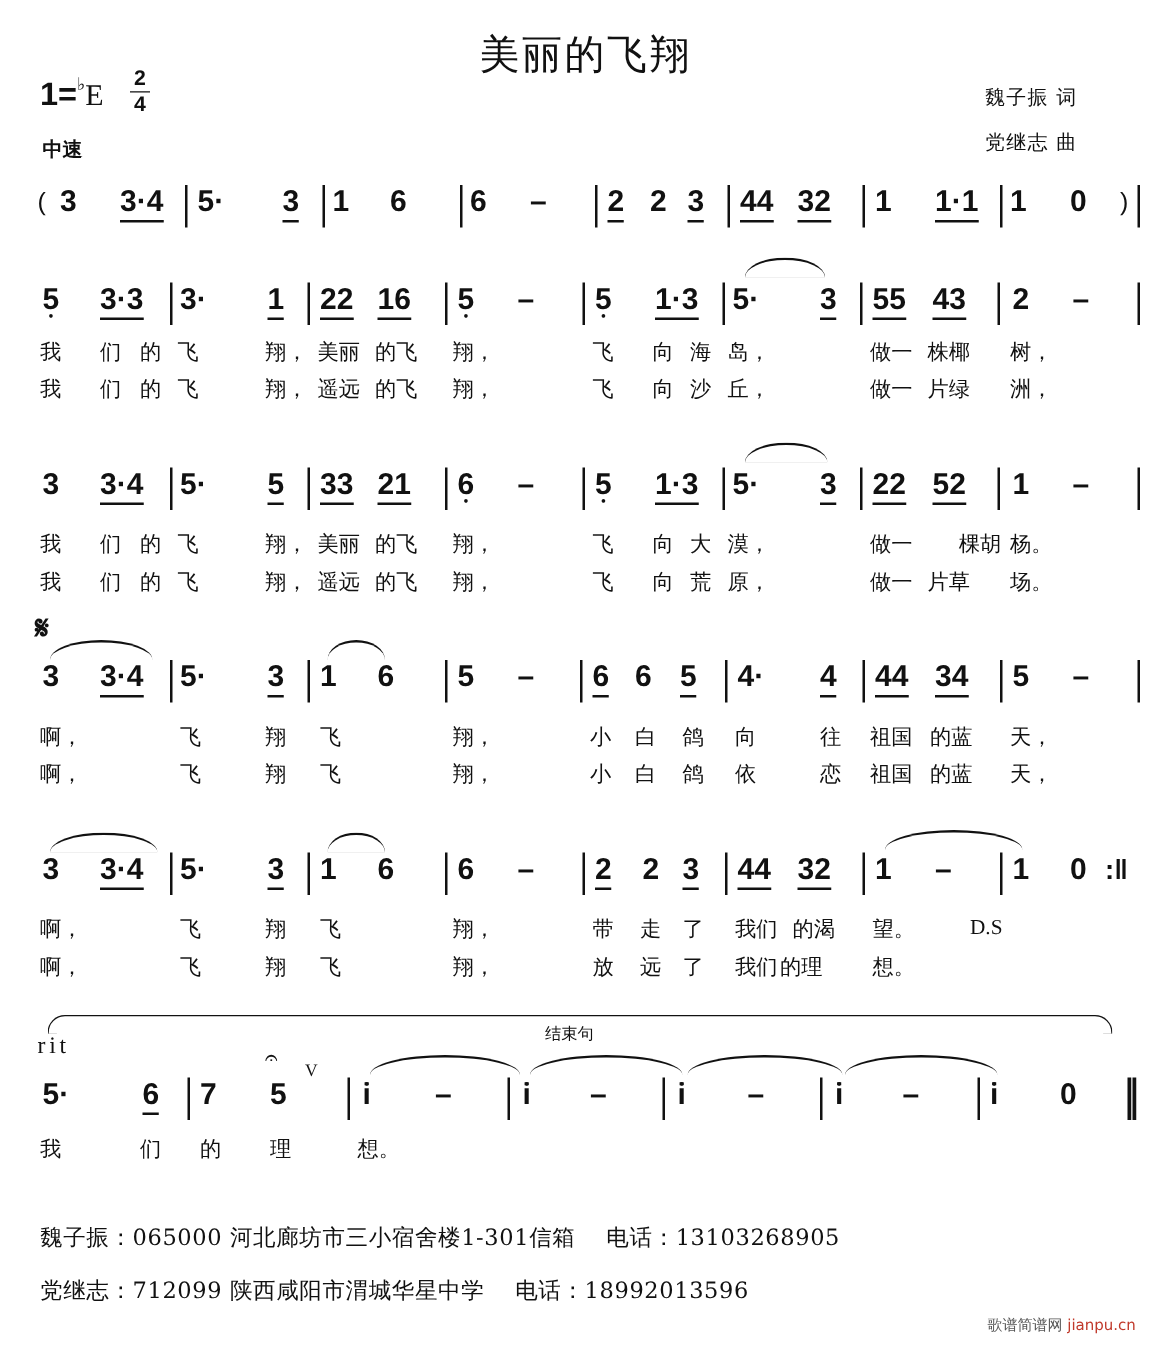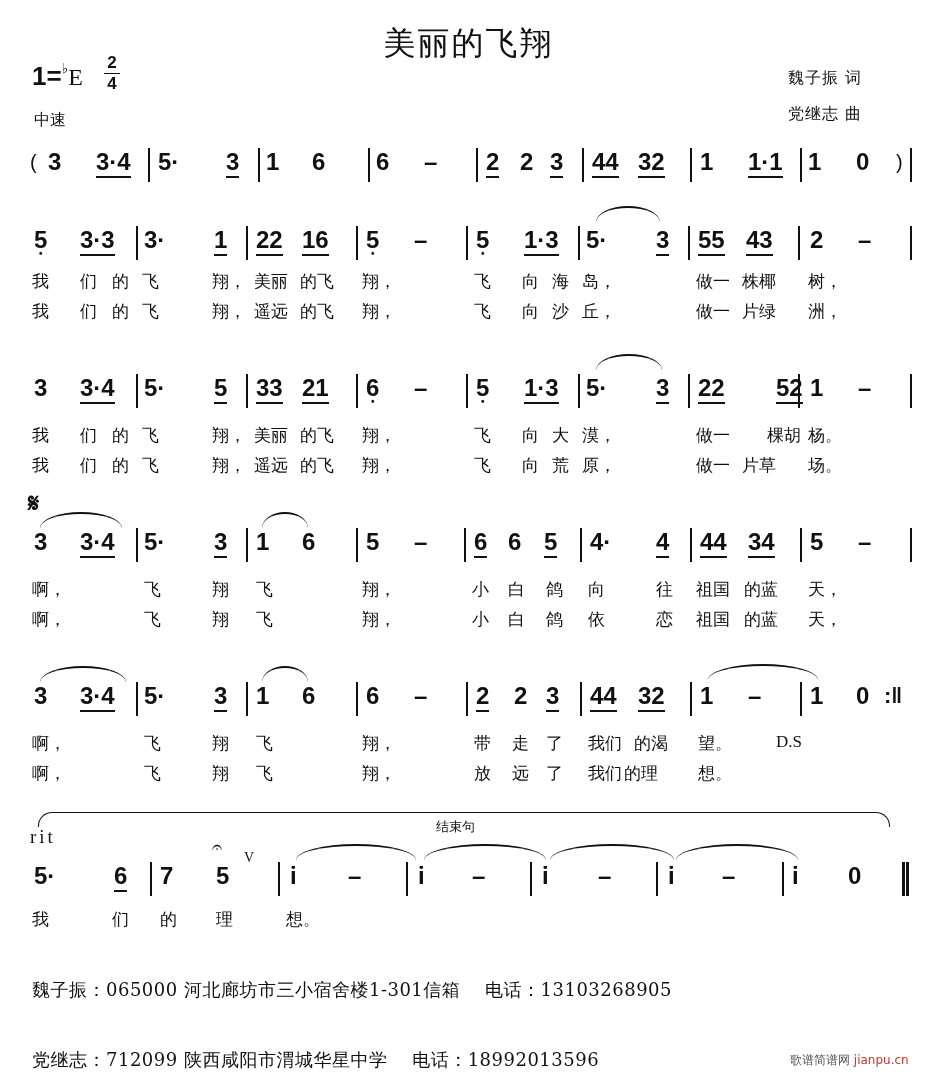--- a/index.html
+++ b/index.html
@@ -6,21 +6,21 @@
   body { width: 937px; height: 1081px; position: relative; overflow: hidden;
          font-family: "DejaVu Serif", serif; color: #111; }
   .abs { position: absolute; }
   .title { left: 0; width: 937px; top: 22px; text-align: center; font-size: 32px;
            font-family: "DejaVu Serif", serif; letter-spacing: 2px; }
   .key { left: 32px; top: 60px; font-family: "Liberation Sans", sans-serif; font-weight: bold; font-size: 26px; }
   .key .flat { font-size: 14px; vertical-align: 12px; font-weight: normal; font-family: "DejaVu Serif", serif; }
   .key .E { font-family: "Liberation Serif", serif; font-weight: normal; font-size: 24px; }
   .meter { left: 104px; top: 54px; width: 16px; text-align: center; font-family: "Liberation Sans", sans-serif; font-weight: bold; font-size: 17px; line-height: 18px; }
   .meter .line { border-top: 1.5px solid #111; margin: 1px 0; }
-  .tempo { left: 34px; top: 110px; font-size: 16px; }
+  .tempo { left: 34px; top: 110px; font-size: 16px; font-weight: bold; }
   .credit { left: 788px; font-size: 16px; letter-spacing: 1px; }
   .sys { left: 0; width: 937px; height: 40px; }
   .note { position: absolute; font-family: "Liberation Sans", sans-serif; font-weight: bold; font-size: 24px; line-height: 28px; text-align: center; }
   .ul1 { border-bottom: 2px solid #111; }
   .bar { position: absolute; width: 2px; background: #111; height: 34px; }
   .dbl { position: absolute; width: 7px; height: 34px; border-left: 3px solid #111; border-right: 3px solid #111; box-sizing: border-box; }
   .lyric { position: absolute; font-size: 17px; letter-spacing: 0px; white-space: pre; }
   .lo-dot::after { content: "•"; position: absolute; left: 50%; transform: translateX(-50%); bottom: -14px; font-size: 10px; }
   .hi-dot::before { content: "•"; position: absolute; left: 50%; transform: translateX(-50%); top: -8px; font-size: 10px; }
   .slur { position: absolute; border-top: 2px solid #111; border-radius: 50% 50% 0 0 / 100% 100% 0 0; height: 14px; }
@@ -155,21 +155,21 @@
   <span class="note" style="left:414px">–</span>
   <span class="bar" style="left:466px;top:0"></span>
   <span class="note lo-dot" style="left:476px">5</span>
   <span class="note ul1" style="left:524px">1·3</span>
   <span class="bar" style="left:578px;top:0"></span>
   <span class="slur" style="left:596px;top:-20px;width:66px"></span>
   <span class="note" style="left:586px">5·</span>
   <span class="note ul1" style="left:656px">3</span>
   <span class="bar" style="left:688px;top:0"></span>
   <span class="note ul1" style="left:698px">22</span>
-  <span class="note ul1" style="left:776px">52</span>
+  <span class="note ul1" style="left:746px">52</span>
   <span class="bar" style="left:798px;top:0"></span>
   <span class="note" style="left:810px">1</span>
   <span class="note" style="left:858px">–</span>
   <span class="bar" style="left:910px;top:0"></span>
 </div>
 <div class="abs" style="top:424px;left:0;width:937px">
   <span class="lyric" style="left:32px">我</span>
   <span class="lyric" style="left:80px">们</span>
   <span class="lyric" style="left:112px">的</span>
   <span class="lyric" style="left:142px">飞</span>
@@ -358,14 +358,14 @@
 </div>
 <div class="abs" style="top:908px;left:0;width:937px">
   <span class="lyric" style="left:32px">我</span>
   <span class="lyric" style="left:112px">们</span>
   <span class="lyric" style="left:160px">的</span>
   <span class="lyric" style="left:216px">理</span>
   <span class="lyric" style="left:286px">想。</span>
 </div>
 
 <div class="abs footer" style="top:978px">魏子振：065000 河北廊坊市三小宿舍楼1-301信箱　 电话：13103268905</div>
-<div class="abs footer" style="top:1048px">党继志：712099 陕西咸阳市渭城华星中学　 电话：18992013596</div>
+<div class="abs footer" style="top:1020px">党继志：712099 陕西咸阳市渭城华星中学　 电话：18992013596</div>
 <div class="abs wm"><span>歌谱简谱网</span> <span class="url">jianpu.cn</span></div>
 
 </body></html>

